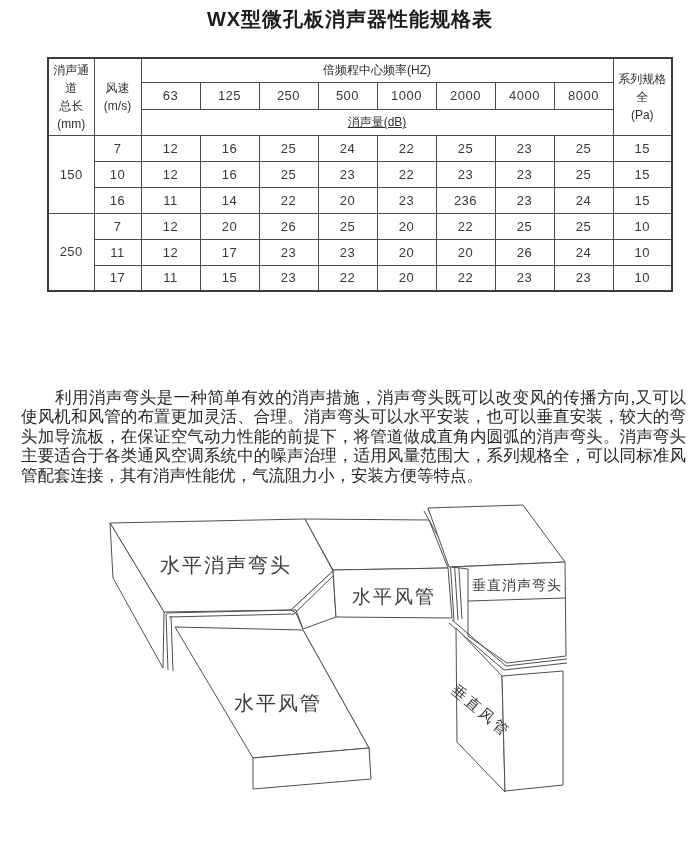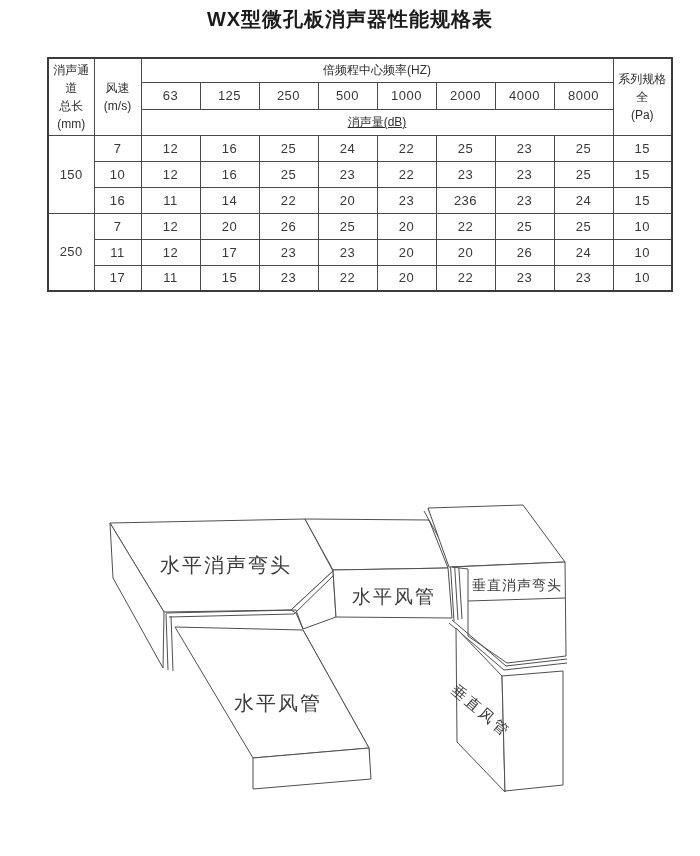--- a/index.html
+++ b/index.html
@@ -154,20 +154,21 @@
         <td class="num">20</td>
         <td class="num">22</td>
         <td class="num">23</td>
         <td class="num">23</td>
         <td class="num">10</td>
       </tr>
     </tbody>
   </table>
 
 
+  <p class="body-text">利用消声弯头是一种简单有效的消声措施，消声弯头既可以改变风的传播方向,又可以使风机和风管的布置更加灵活、合理。消声弯头可以水平安装，也可以垂直安装，较大的弯头加导流板，在保证空气动力性能的前提下，将管道做成直角内圆弧的消声弯头。消声弯头主要适合于各类通风空调系统中的噪声治理，适用风量范围大，系列规格全，可以同标准风管配套连接，其有消声性能优，气流阻力小，安装方便等特点。</p>
 
   <svg class="diagram" width="700" height="856" viewBox="0 0 700 856" xmlns="http://www.w3.org/2000/svg">
 
     <g>
       <path class="face" d="M110,523 L305,519 L333,571 L291,610 L164,612 Z"></path>
       <path class="face" d="M110,523 L164,612 L163,668 L113,578 Z"></path>
       <path class="face" d="M333,571 L336,617 L303,629 L296,613 L291,610 Z"></path>
       <path class="ln" d="M294,614 L334,575"></path>
       <text class="dlabel" x="226" y="572" font-size="20" letter-spacing="2" text-anchor="middle">水平消声弯头</text>
     </g>

